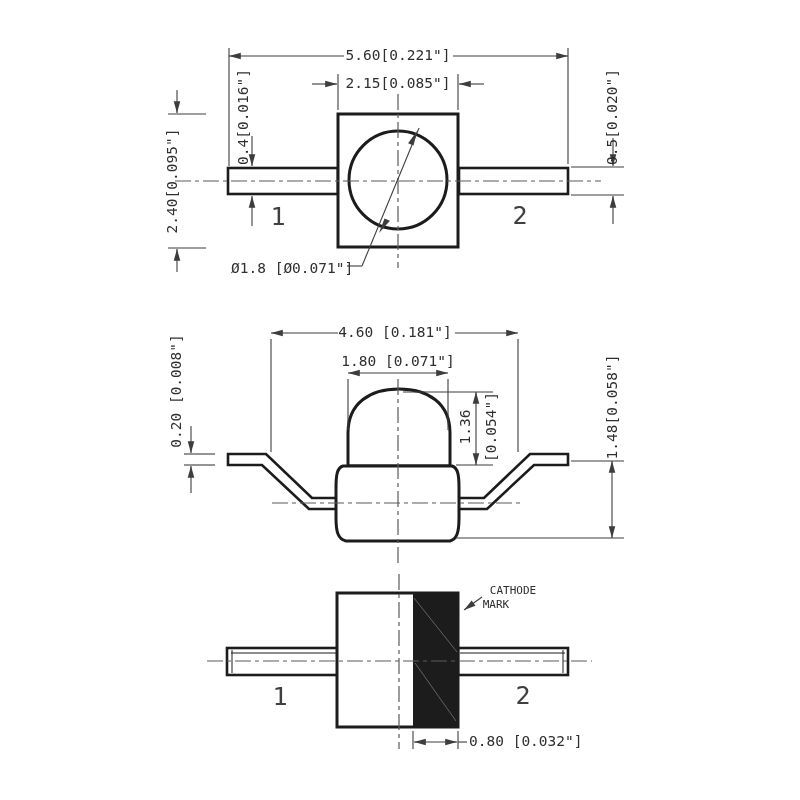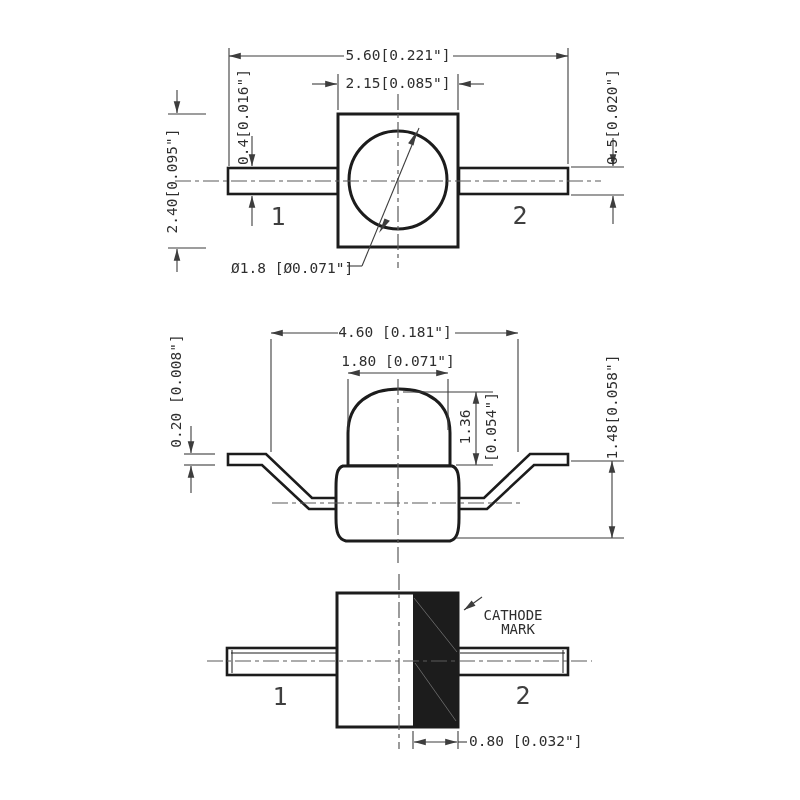--- a/index.html
+++ b/index.html
@@ -11,21 +11,21 @@
   }
   html,body{margin:0;padding:0;background:var(--bg);}
   #stage{position:relative;width:800px;height:800px;background:var(--bg);
          font-family:"DejaVu Sans Mono","Liberation Mono",monospace;overflow:hidden;}
   #drawing{position:absolute;left:0;top:0;}
   .lbl{position:absolute;color:var(--text);font-size:14.5px;letter-spacing:0px;white-space:nowrap;}
   .htext{transform:translate(-50%,-50%);}
   .ltext{transform:translate(0,-50%);}
   .vtext{transform:translate(-50%,-50%) rotate(-90deg);}
   .pin{font-size:25px;color:#3f3f3f;}
-  .small{font-size:14px;margin-top:25px;}
+  .small{font-size:11px;}
 </style>
 </head>
 <body>
 
 <div id="stage">
 
   <svg id="drawing" width="800" height="800" viewBox="0 0 800 800">
     <defs>
       <marker id="arr" markerWidth="13" markerHeight="9" refX="12.3" refY="4.5" orient="auto-start-reverse" markerUnits="userSpaceOnUse">
         <path d="M0.5,1.2 L12.3,4.5 L0.5,7.8 Z" fill="var(--dim)"></path>
@@ -169,18 +169,18 @@
   <span class="lbl htext pin" style="left:520px;top:215px">2</span>
 
   <span class="lbl htext" style="left:395px;top:332px">4.60 [0.181"]</span>
   <span class="lbl htext" style="left:398px;top:361px">1.80 [0.071"]</span>
   <span class="lbl vtext" style="left:176px;top:391px">0.20 [0.008"]</span>
   <span class="lbl vtext" style="left:465px;top:427px">1.36</span>
   <span class="lbl vtext" style="left:491px;top:427px">[0.054"]</span>
   <span class="lbl vtext" style="left:612px;top:407px">1.48[0.058"]</span>
 
   <span class="lbl htext small" style="left:513px;top:590px">CATHODE</span>
-  <span class="lbl htext small" style="left:518px;top:604px">MARK</span>
+  <span class="lbl htext small" style="left:496px;top:604px">MARK</span>
   <span class="lbl ltext" style="left:469px;top:741px">0.80 [0.032"]</span>
   <span class="lbl htext pin" style="left:280px;top:696px">1</span>
   <span class="lbl htext pin" style="left:523px;top:695px">2</span>
 
 </div>
 
 </body></html>

